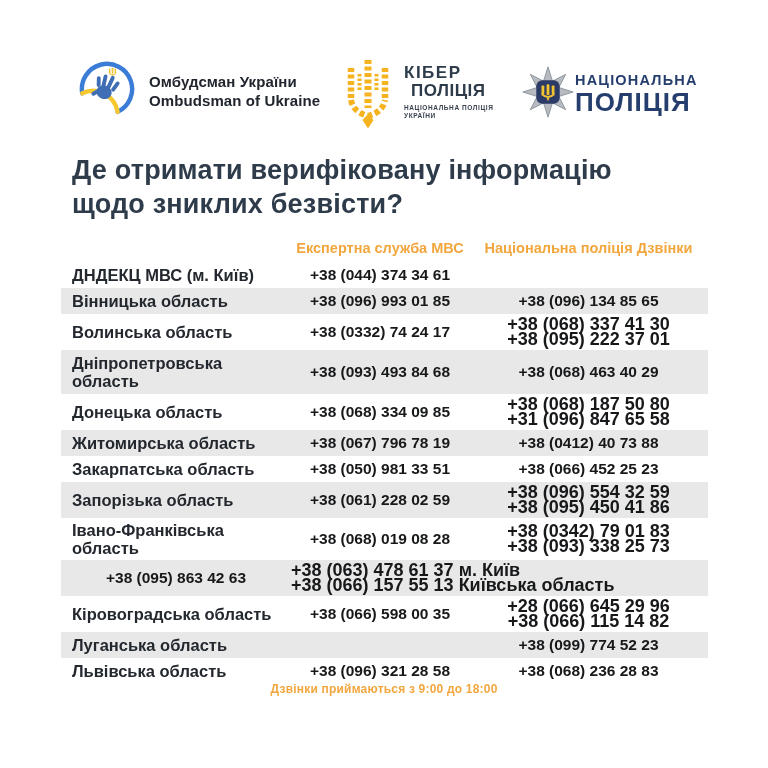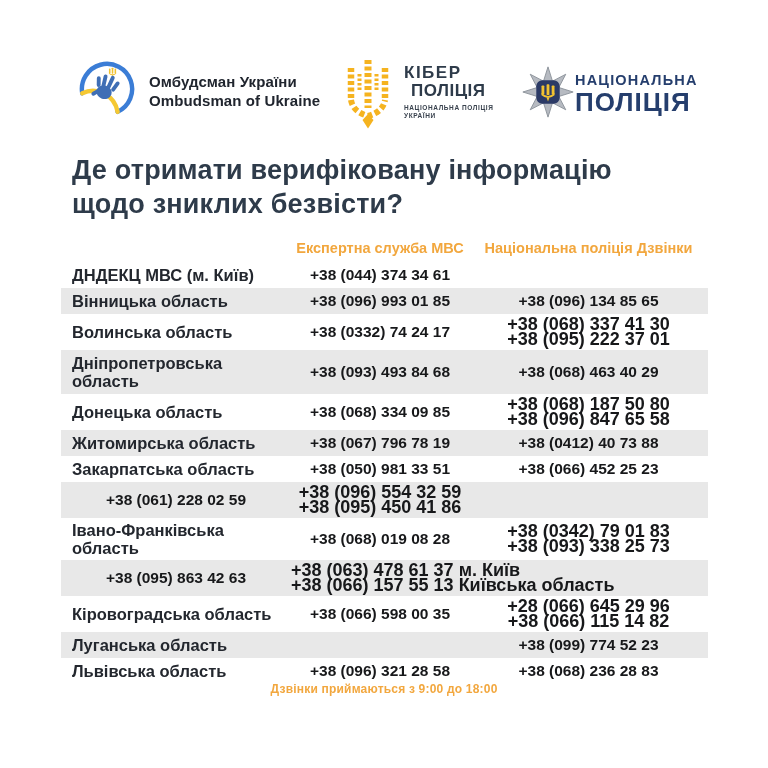--- a/index.html
+++ b/index.html
@@ -165,21 +165,21 @@
             <div class="phone">+38 (068) 463 40 29</div>
           </div>
         </div>
         <div class="row multi">
           <div class="cell region">Донецька область</div>
           <div class="cell phones">
             <div class="phone">+38 (068) 334 09 85</div>
           </div>
           <div class="cell phones">
             <div class="phone small">+38 (068) 187 50 80</div>
-            <div class="phone small">+38 (096) 847 65 58</div>
+            <div class="phone small">+31 (096) 847 65 58</div>
           </div>
         </div>
         <div class="row shaded">
           <div class="cell region">Житомирська область</div>
           <div class="cell phones">
             <div class="phone">+38 (067) 796 78 19</div>
           </div>
           <div class="cell phones">
             <div class="phone">+38 (0412) 40 73 88</div>
           </div>
@@ -187,20 +187,21 @@
         <div class="row">
           <div class="cell region">Закарпатська область</div>
           <div class="cell phones">
             <div class="phone">+38 (050) 981 33 51</div>
           </div>
           <div class="cell phones">
             <div class="phone">+38 (066) 452 25 23</div>
           </div>
         </div>
         <div class="row shaded multi">
+          <div class="cell region">Запорізька область</div>
           <div class="cell phones">
             <div class="phone">+38 (061) 228 02 59</div>
           </div>
           <div class="cell phones">
             <div class="phone small">+38 (096) 554 32 59</div>
             <div class="phone small">+38 (095) 450 41 86</div>
           </div>
         </div>
         <div class="row multi">
           <div class="cell region">Івано-Франківська область</div>

